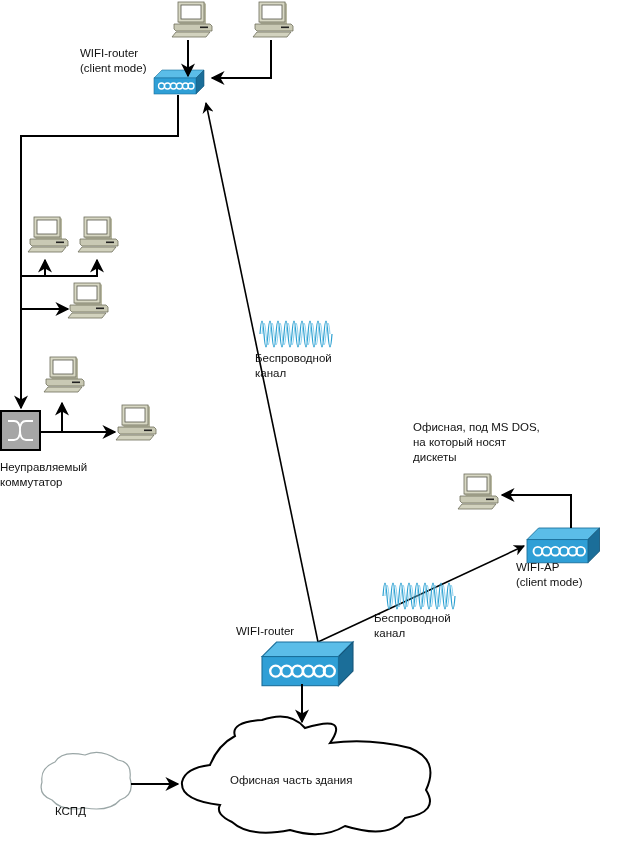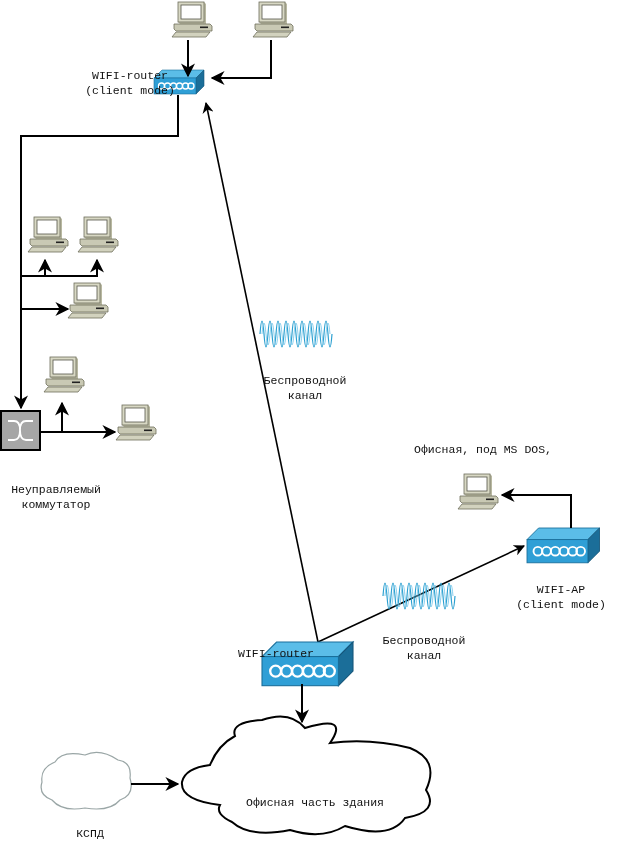--- a/index.html
+++ b/index.html
@@ -1,18 +1,18 @@
 <!DOCTYPE html>
 <html><head>
 <meta charset="utf-8">
 <style>
   html, body { margin:0; padding:0; background:#ffffff; }
   body { width:621px; height:841px; position:relative; overflow:hidden; font-family:"DejaVu Sans", sans-serif; }
   #diagram { position:absolute; left:0; top:0; width:621px; height:841px; }
-  .lbl { position:absolute; font-family:Liberation Mono, monospace; font-size:11.5px; color:#111; text-align:center; line-height:15px; white-space:nowrap;margin-top:22px; }
+  .lbl { position:absolute; font-family:Liberation Sans, sans-serif; font-size:11.5px; color:#111; text-align:left; line-height:15px; white-space:nowrap; }
 </style>
 </head>
 <body>
 
 <svg id="diagram" viewBox="0 0 621 841" xmlns="http://www.w3.org/2000/svg">
   <defs>
     <marker id="arr" viewBox="0 0 10 10" refX="9" refY="5" markerWidth="7" markerHeight="7" orient="auto-start-reverse">
       <path d="M0,0 L10,5 L0,10 L3,5 z" fill="#000"></path>
     </marker>
     <g id="pc">
@@ -105,20 +105,22 @@
   <div>канал</div>
 </div>
 
 <div class="lbl" style="left:374px;top:611px;width:100px;">
   <div>Беспроводной</div>
   <div>канал</div>
 </div>
 
 <div class="lbl" style="left:413px;top:420px;width:140px;">
   <div>Офисная, под MS DOS,</div>
+  <div>на который носят</div>
+  <div>дискеты</div>
 </div>
 
 <div class="lbl" style="left:516px;top:560px;width:90px;">
   <div>WIFI-AP</div>
   <div>(client mode)</div>
 </div>
 
 <div class="lbl" style="left:236px;top:624px;width:80px;">WIFI-router</div>
 
 <div class="lbl" style="left:230px;top:773px;width:170px;">Офисная часть здания</div>

